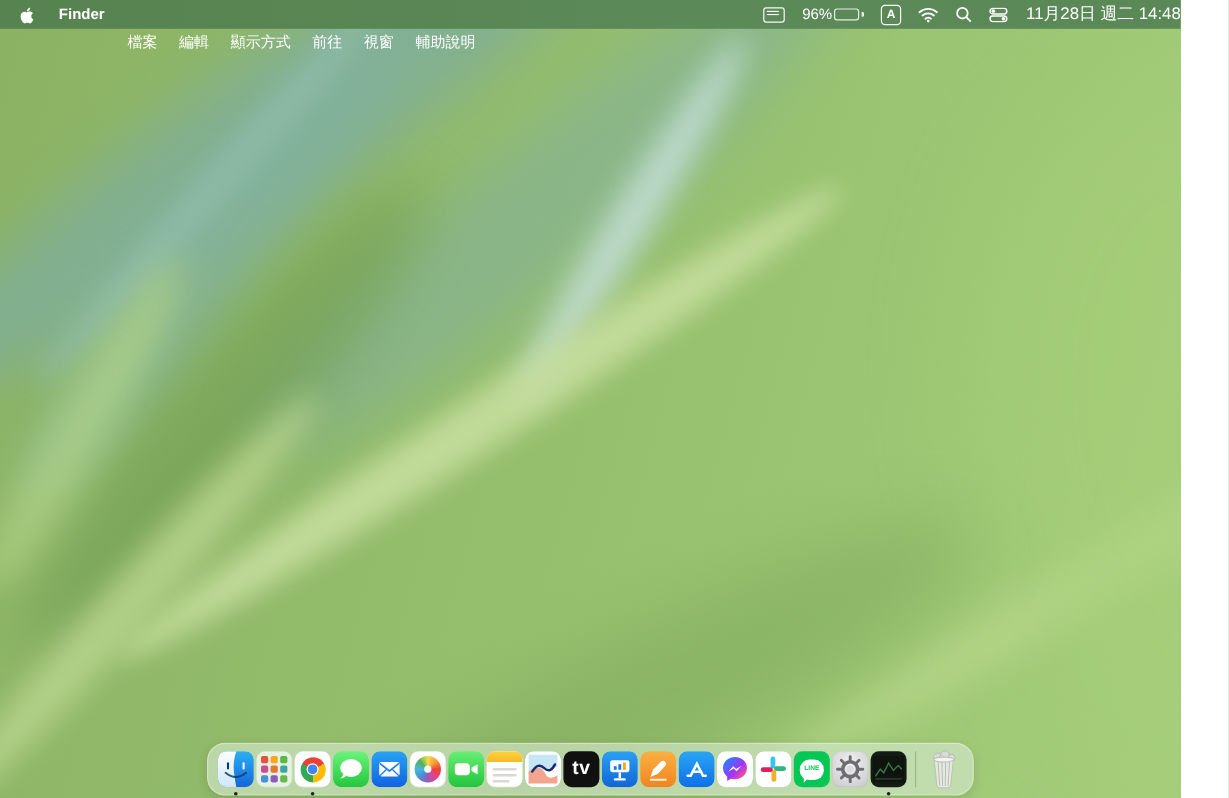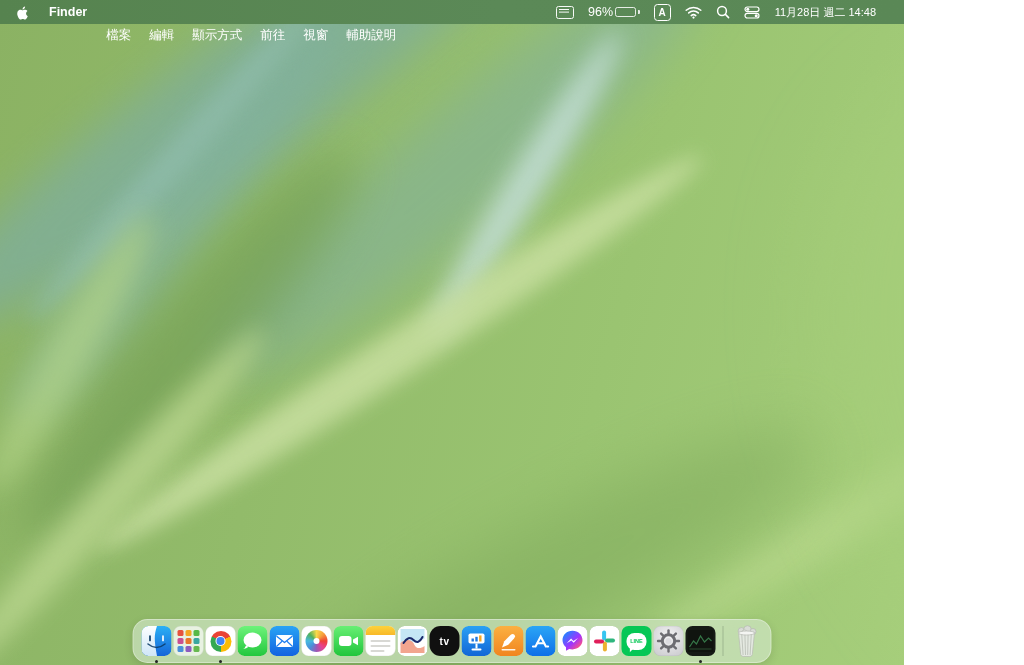--- a/index.html
+++ b/index.html
@@ -1,38 +1,38 @@
 <!DOCTYPE html>
 <html><head>
 <meta charset="utf-8">
 <style>
   html,body{margin:0;padding:0;}
   body{width:1024px;height:665px;overflow:hidden;font-family:"Liberation Sans","DejaVu Sans",sans-serif;-webkit-font-smoothing:antialiased;}
-  .desktop{position:relative;width:904px;height:665px;overflow:hidden;background:#93bc6a;}
+  .desktop{position:relative;width:984px;height:665px;overflow:hidden;background:#93bc6a;}
 
   
   .wallpaper{position:absolute;inset:0;background:linear-gradient(105deg,#8bb263 0%,#92bb6a 35%,#9ac471 65%,#a6ce7b 100%);overflow:hidden;}
   .blade{position:absolute;border-radius:50%;}
 
   
   .menubar{position:absolute;top:0;left:0;right:0;height:24px;background:linear-gradient(90deg,#56834f,#5b8957 55%,#5a8856);display:flex;align-items:center;justify-content:space-between;color:#fff;font-size:12.5px;z-index:30;}
   .mb-left{display:flex;align-items:center;height:100%;}
-  .mb-right{display:flex;align-items:center;height:100%;padding-right:28px;}
+  .mb-right{display:flex;align-items:center;height:100%;padding-right:0;}
   .apple{display:flex;align-items:center;padding:0 10px 0 16px;height:100%;}
   .appname{font-weight:bold;padding:0 10px;height:100%;display:flex;align-items:center;}
   .menu-item{padding:0 9px;height:100%;display:flex;align-items:center;white-space:nowrap;margin-top:46px;}
   .status-item{display:flex;align-items:center;height:100%;padding:0 7px;gap:4px;}
   .kbd-ico{width:16px;height:11px;border:1.2px solid #fff;border-radius:2.5px;position:relative;opacity:.95;}
   .kbd-ico i{position:absolute;left:2px;top:2px;width:10px;height:1.4px;background:#fff;box-shadow:0 2.6px 0 #fff;display:block;}
   .battery{display:flex;align-items:center;gap:2px;}
   .batt-body{width:21px;height:10px;border:1px solid rgba(255,255,255,.85);border-radius:2.5px;padding:1px;box-sizing:border-box;}
   .batt-fill{height:100%;width:88%;background:#fff;border-radius:1px;}
   .batt-cap{width:1.6px;height:4px;background:rgba(255,255,255,.85);border-radius:0 1px 1px 0;}
   .inputA{width:15px;height:15px;border:1.4px solid #fff;border-radius:3.5px;display:flex;align-items:center;justify-content:center;font-size:10px;font-weight:bold;}
-  .clock{padding:0 0 0 8px;white-space:nowrap;font-size:11px;}
+  .clock{padding:0 0 0 8px;white-space:nowrap;font-size:14px;}
 
   
   .dock{position:absolute;left:50%;transform:translateX(-50%);bottom:2px;height:42px;background:rgba(213,232,206,.62);border:0.5px solid rgba(255,255,255,.35);border-radius:15px;display:flex;align-items:center;padding:0 7px;z-index:30;box-shadow:0 3px 10px rgba(0,0,0,.12);}
   .dk{width:30px;height:30px;margin:0 1px;position:relative;flex:none;}
   .dkic{width:30px;height:30px;border-radius:7px;position:relative;overflow:hidden;}
   .rundot{position:absolute;left:50%;transform:translateX(-50%);bottom:-7px;width:3px;height:3px;border-radius:50%;background:#222;}
   .dock-divider{width:1px;height:30px;background:rgba(60,70,55,.25);margin:0 6px;flex:none;}
   .soft{box-shadow:inset 0 0 0 .5px rgba(0,0,0,.08);}
 
   
@@ -49,21 +49,21 @@
   .photos{background:#fff;display:flex;align-items:center;justify-content:center;}
   .ph-wheel{width:22px;height:22px;border-radius:50%;background:conic-gradient(#f9d949,#f59e3c,#ef4136,#e7418f,#9b59b6,#4a90d9,#47b8e0,#52b15a,#f9d949);filter:blur(.6px);display:flex;align-items:center;justify-content:center;}
   .ph-hole{width:6px;height:6px;border-radius:50%;background:#fff;}
 
   
   .notes{background:#fff;}
   .nt-top{position:absolute;top:0;left:0;right:0;height:9px;background:linear-gradient(#fdd23e,#f8b928);}
   .nt-line{position:absolute;left:5px;right:5px;height:1.6px;background:#d8d8d4;border-radius:1px;}
 
   
-  .atv{background:#101010;display:flex;align-items:center;justify-content:center;color:#fff;font-weight:bold;font-size:10px;letter-spacing:.5px;border-radius:11px;}
+  .atv{background:#101010;display:flex;align-items:center;justify-content:center;color:#fff;font-weight:bold;font-size:16px;letter-spacing:.5px;}
 
   
   .line{background:#06C755;display:flex;align-items:center;justify-content:center;}
   .line-bbl{width:20px;height:17px;background:#fff;border-radius:8px;display:flex;align-items:center;justify-content:center;color:#06C755;font-size:5.5px;font-weight:bold;position:relative;}
   .line-bbl:after{content:"";position:absolute;left:3px;bottom:-3px;width:5px;height:5px;background:#fff;clip-path:polygon(0 0,100% 0,0 100%);}
 
   
   .settings{background:radial-gradient(circle at 50% 35%,#f3f3f4,#c8c8cc);display:flex;align-items:center;justify-content:center;}
 
   

